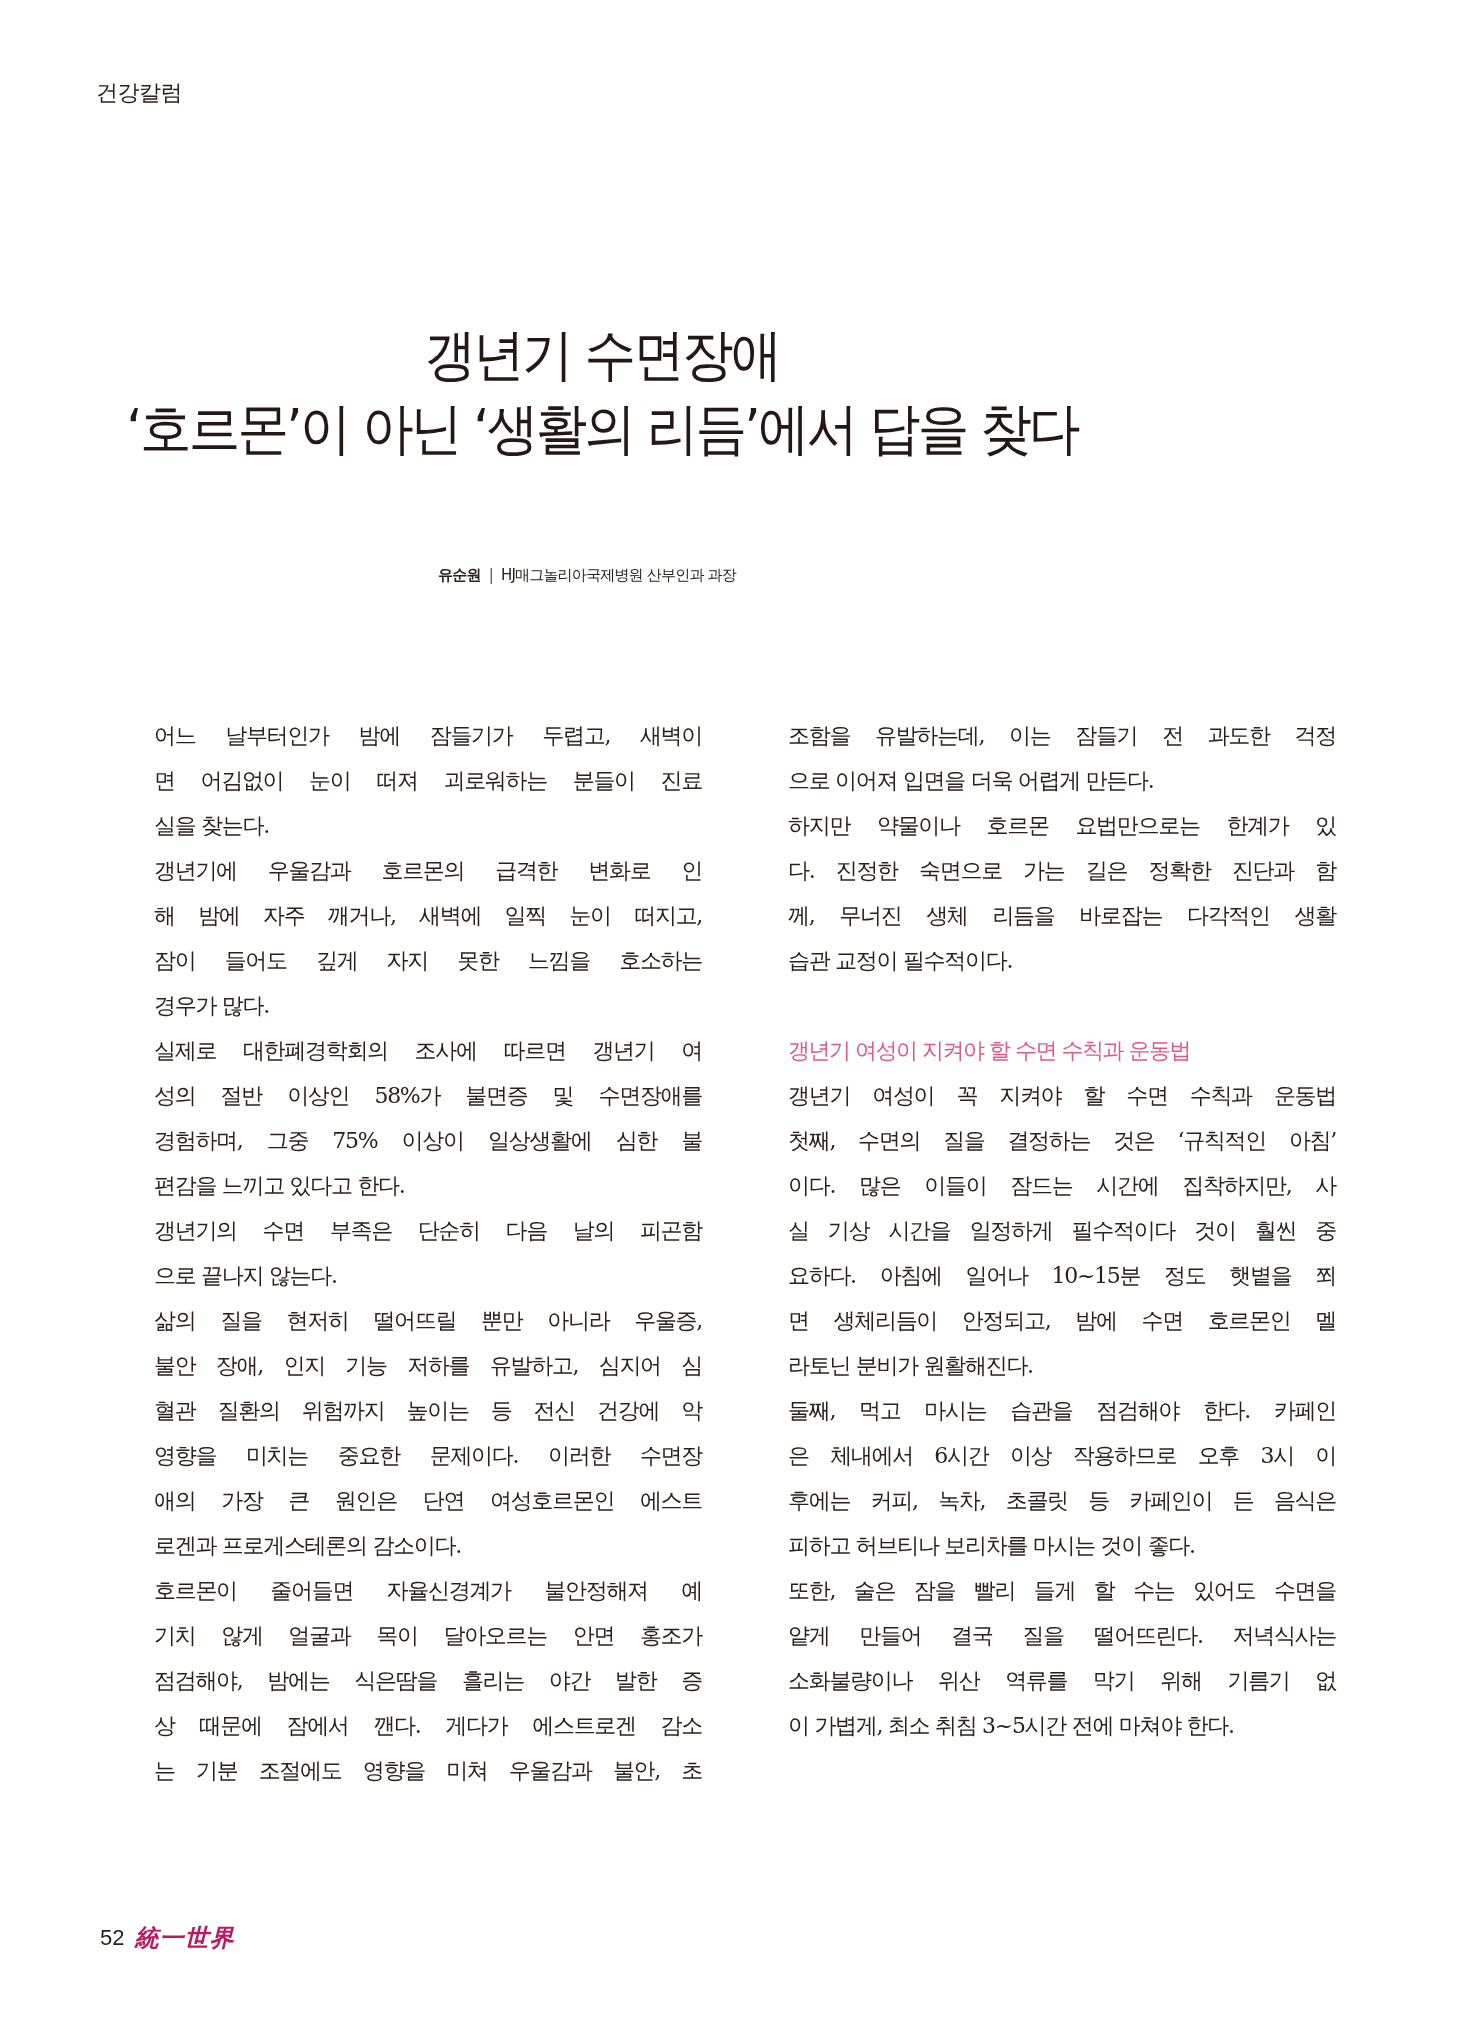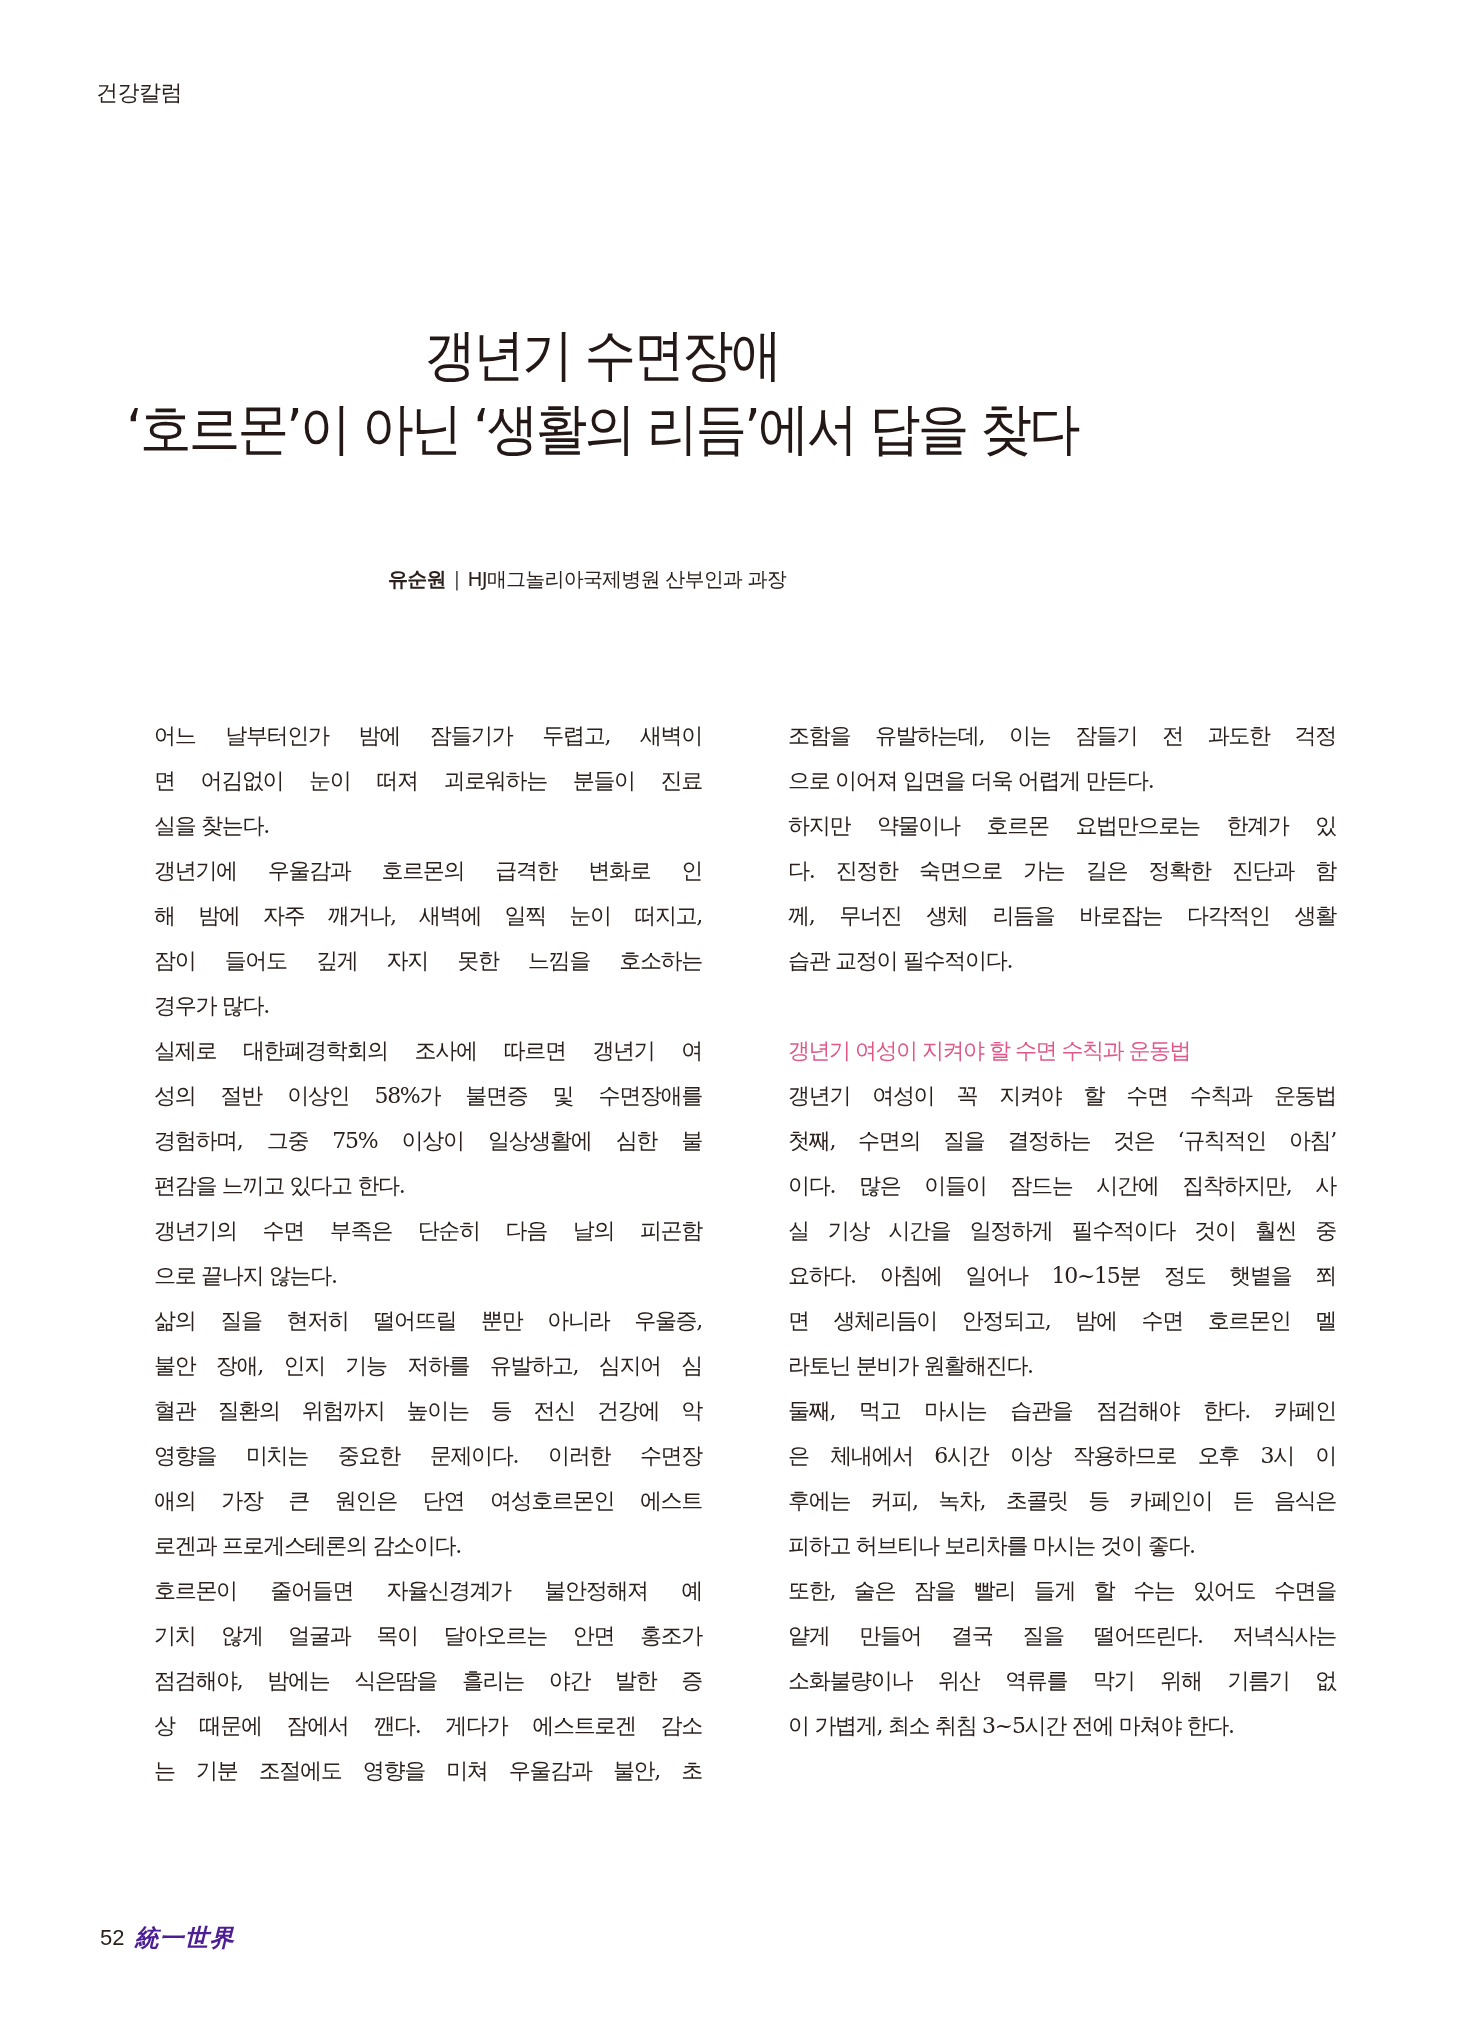--- a/index.html
+++ b/index.html
@@ -39,21 +39,21 @@
       white-space: nowrap;
       transform: scaleX(0.92);
       transform-origin: center;
     }
     .byline {
       position: absolute;
       left: 0;
       top: 566px;
       width: 1174px;
       text-align: center;
-      font-size: 20px;
+      font-size: 15px;
       letter-spacing: -0.8px;
       color: #2b201c;
       white-space: nowrap;
     }
     .byline .author {
       font-weight: bold;
     }
     .byline .sep {
       display: inline-block;
       margin: 0 8px;
@@ -98,21 +98,21 @@
     }
     .page-number {
       font-family: "Liberation Sans", sans-serif;
       font-size: 22px;
       color: #2b201c;
     }
     .magazine-logo {
       font-family: "DejaVu Serif", serif;
       font-size: 24px;
       font-weight: bold;
-      color: #4c1d95;
+      color: #be185d;
       letter-spacing: 1px;
       font-style: italic;
     }
   </style>
 </head>
 <body>
 
 <div class="section-label">건강칼럼</div>
 
 <div class="title-block">

